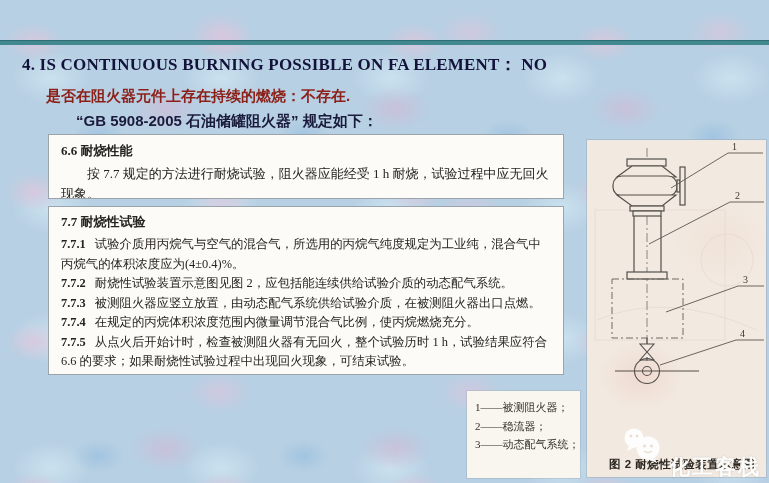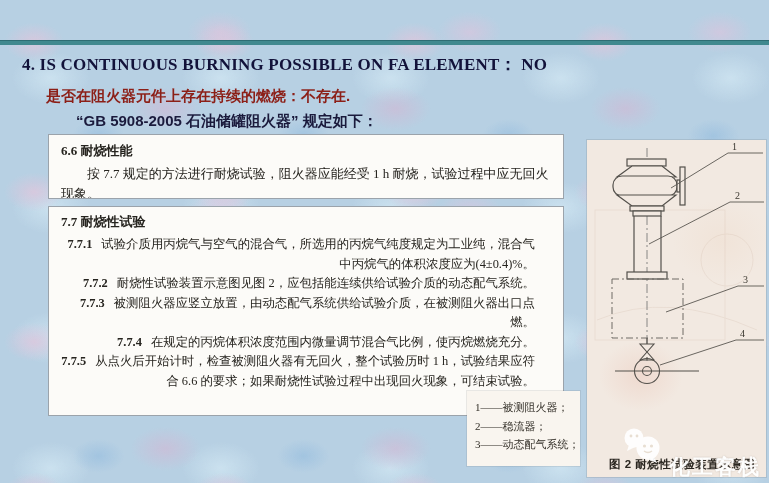--- a/index.html
+++ b/index.html
@@ -26,39 +26,39 @@
     font-size:17px; font-weight:bold; color:#12123a; letter-spacing:.2px;
   }
   .statement{left:46px; top:87px; font-size:15px; font-weight:bold; color:#8c1f17;}
   .quote{left:36px; top:112px; font-size:15px; font-weight:bold; color:#1a1a3c;margin-left:40px;}
   .scan-box{
     background:#fcfbf8; border:1px solid #9ba3ab; color:#26241f;
     font-family:"Liberation Serif","DejaVu Serif",serif;
     box-sizing:border-box; overflow:hidden;
   }
   .box-66{left:48px; top:134px; width:516px; height:65px; padding:7px 12px 7px 12px;}
-  .box-77{left:48px; top:206px; width:516px; height:210px; padding:6px 28px 0 12px;}
+  .box-77{left:48px; top:206px; width:516px; height:169px; padding:6px 12px 0 12px;}
   .scan-heading{font-size:13px; font-weight:bold; margin:0 0 4px 0;}
   .scan-body{font-size:13px; margin:0; line-height:20px; text-indent:2em;}
-  .scan-item{font-size:12.4px; margin:0; line-height:19.5px;text-align:right;}
+  .scan-item{font-size:12.4px; margin:0; line-height:19.5px;}
   .scan-item .num{font-weight:600; margin-right:9px;}
   .diagram-panel{
     left:587px; top:140px; width:179px; height:337px;
     background:#f2e9e1;
     background-image:
       radial-gradient(ellipse 60px 50px at 30% 70%, rgba(238,214,203,.8) 0%, rgba(238,214,203,0) 70%),
       radial-gradient(ellipse 70px 60px at 75% 30%, rgba(240,226,214,.8) 0%, rgba(240,226,214,0) 70%);
     box-shadow:0 0 0 1px rgba(90,90,90,.15);
   }
   .fig-caption{
     position:absolute; left:7px; bottom:5px; font-size:11.5px; font-weight:bold;
     color:#2a2620; white-space:nowrap; letter-spacing:.5px;padding-left:15px;
   }
   .legend-box{
-    left:467px; top:391px; width:113px; height:75px; background:#f9f5ef;
+    left:467px; top:391px; width:113px; height:87px; background:#f9f5ef;
     box-shadow:0 0 0 1px rgba(90,90,90,.12);
     font-family:"Liberation Serif","DejaVu Serif",serif;
     font-size:11px; color:#332f28; padding:7px 0 0 8px; box-sizing:border-box;
   }
   .legend-box div{line-height:18.5px; white-space:nowrap;}
   .watermark{
     left:621px; top:423px; width:148px; height:44px; display:flex; align-items:center;
     color:#ffffff; z-index:5;
   }
   .watermark-text{

